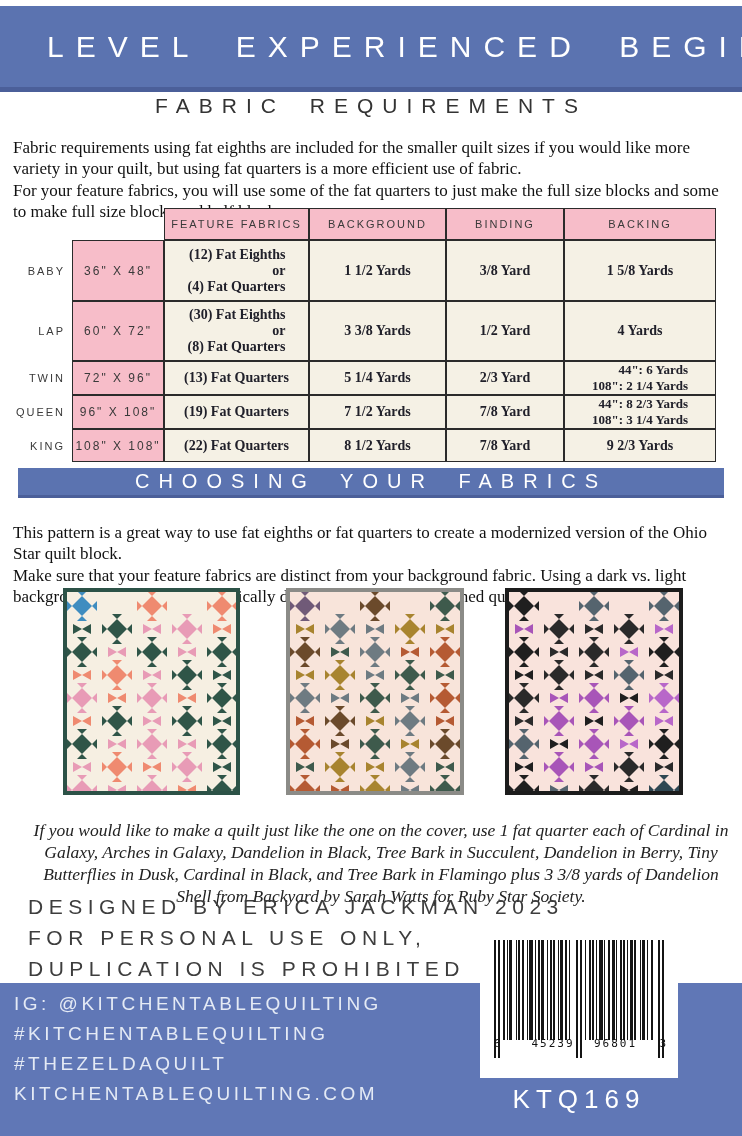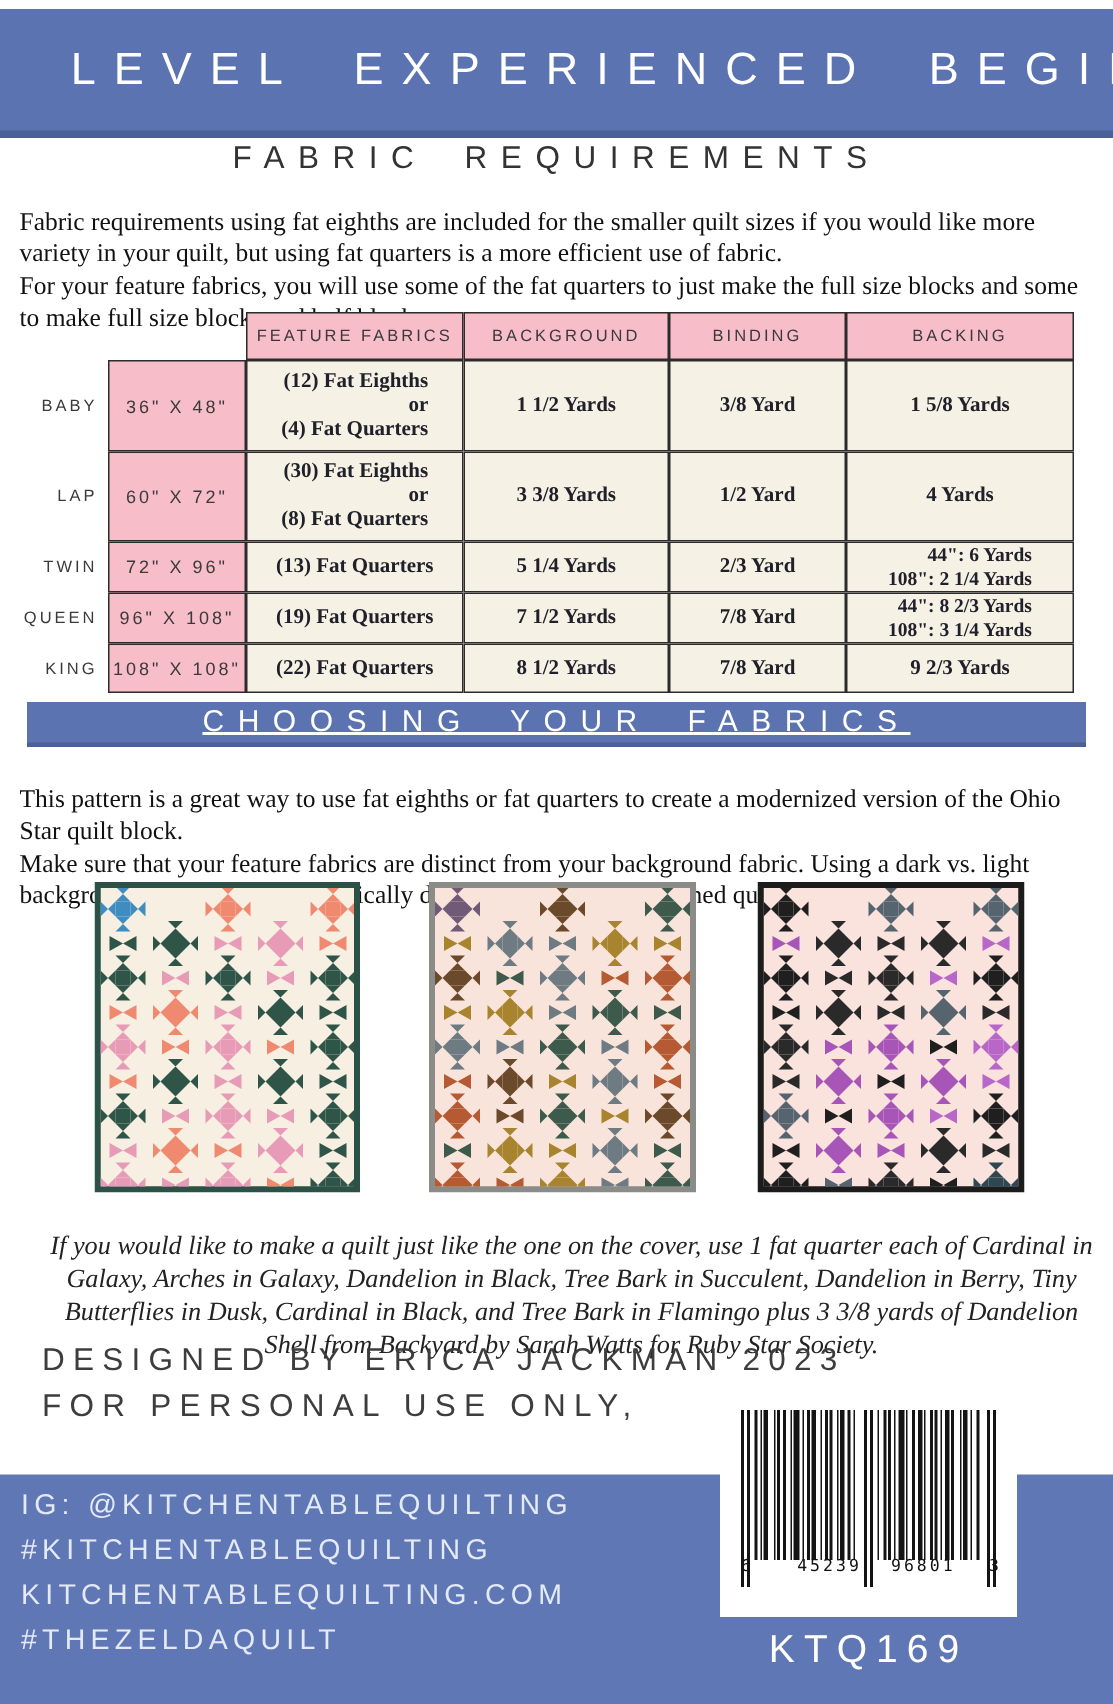--- a/index.html
+++ b/index.html
@@ -27,21 +27,21 @@
     font-size:11px;letter-spacing:2px;color:#3a3a3a;}
   .size{background:#f7bdc9;border:1px solid #2b2b2b;display:flex;align-items:center;justify-content:center;
     font-size:12px;letter-spacing:2px;color:#3a3a3a;}
   .cell{background:#f5f1e5;border:1px solid #2b2b2b;display:flex;align-items:center;justify-content:center;
     font-family:"Liberation Serif",serif;font-weight:600;font-size:14px;line-height:16px;color:#20202a;
     text-align:right;white-space:pre-line;}
   .cell.small{font-size:13px;}
   
   #banner-choose{position:absolute;left:18px;top:468px;width:706px;height:27px;background:#5b73b0;
     border-bottom:3px solid #4b5f99;display:flex;align-items:center;justify-content:center;}
-  #banner-choose .txt{color:#ffffff;font-size:20px;letter-spacing:9px;word-spacing:10px;white-space:nowrap;text-decoration:underline;}
+  #banner-choose .txt{color:#ffffff;font-size:20px;letter-spacing:9px;word-spacing:10px;white-space:nowrap;}
   #par3{top:505px;}
   #par4{top:548px;}
   
   .quilt{position:absolute;top:588px;height:207px;}
   #quilt1{left:63px;width:177px;}
   #quilt2{left:286px;width:178px;}
   #quilt3{left:505px;width:178px;}
   .quilt svg{display:block;}
   
   #note{position:absolute;left:30px;right:10px;top:801px;font-family:"Liberation Serif",serif;
@@ -997,28 +997,29 @@
           <polygon points="168,220 168,230 159,225" fill="#55646e"></polygon>
         </g>
       </svg>
     </div>
 
   <p id="note">If you would like to make a quilt just like the one on the cover, use 1 fat quarter each of Cardinal in Galaxy, Arches in Galaxy, Dandelion in Black, Tree Bark in Succulent, Dandelion in Berry, Tiny Butterflies in Dusk, Cardinal in Black, and Tree Bark in Flamingo plus 3 3/8 yards of Dandelion Shell from Backyard by Sarah Watts for Ruby Star Society.</p>
 
   <div id="designed">
     <div>DESIGNED BY ERICA JACKMAN 2023</div>
     <div>FOR PERSONAL USE ONLY,</div>
+    <div>DUPLICATION IS PROHIBITED</div>
   </div>
 
   <div id="footer">
     <div id="footer-lines">
       <div>IG: @KITCHENTABLEQUILTING</div>
       <div>#KITCHENTABLEQUILTING</div>
+      <div>#THEZELDAQUILT</div>
       <div>KITCHENTABLEQUILTING.COM</div>
-      <div>#THEZELDAQUILT</div>
     </div>
   </div>
 
   <div id="whitebox">
     <div id="bars">
       <span class="bdigit" id="d-lead">6</span>
       <span class="bdigit" id="d-g1">45239</span>
       <span class="bdigit" id="d-g2">96801</span>
       <span class="bdigit" id="d-trail">3</span>
     <i style="left: 0px; width: 2px; height: 118px;"></i>

